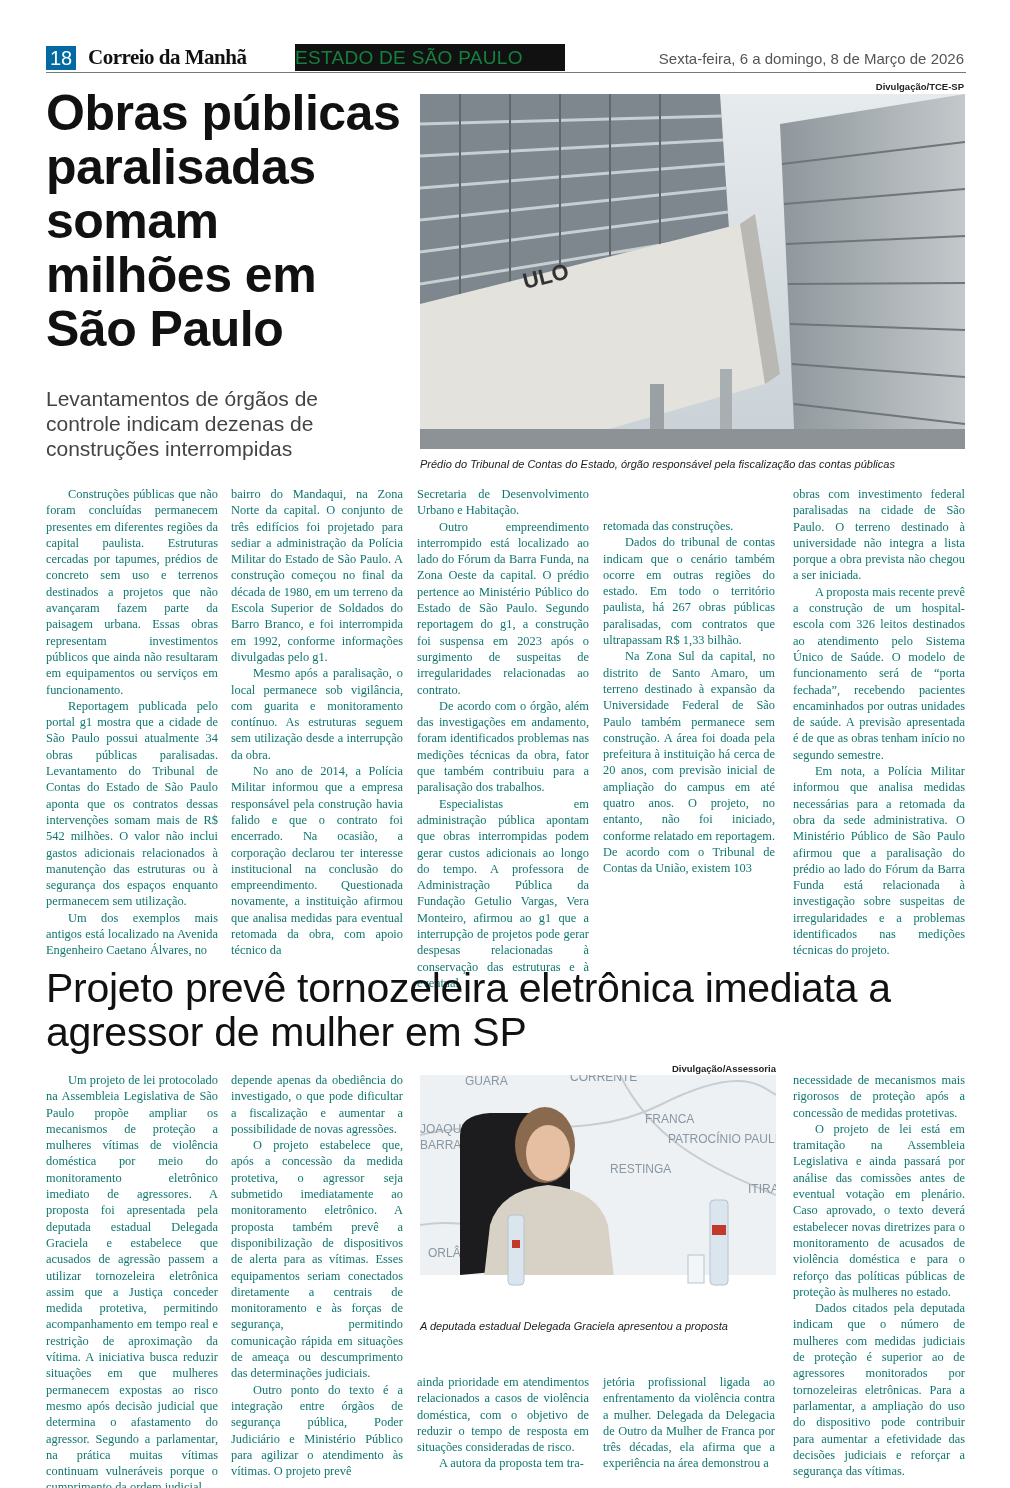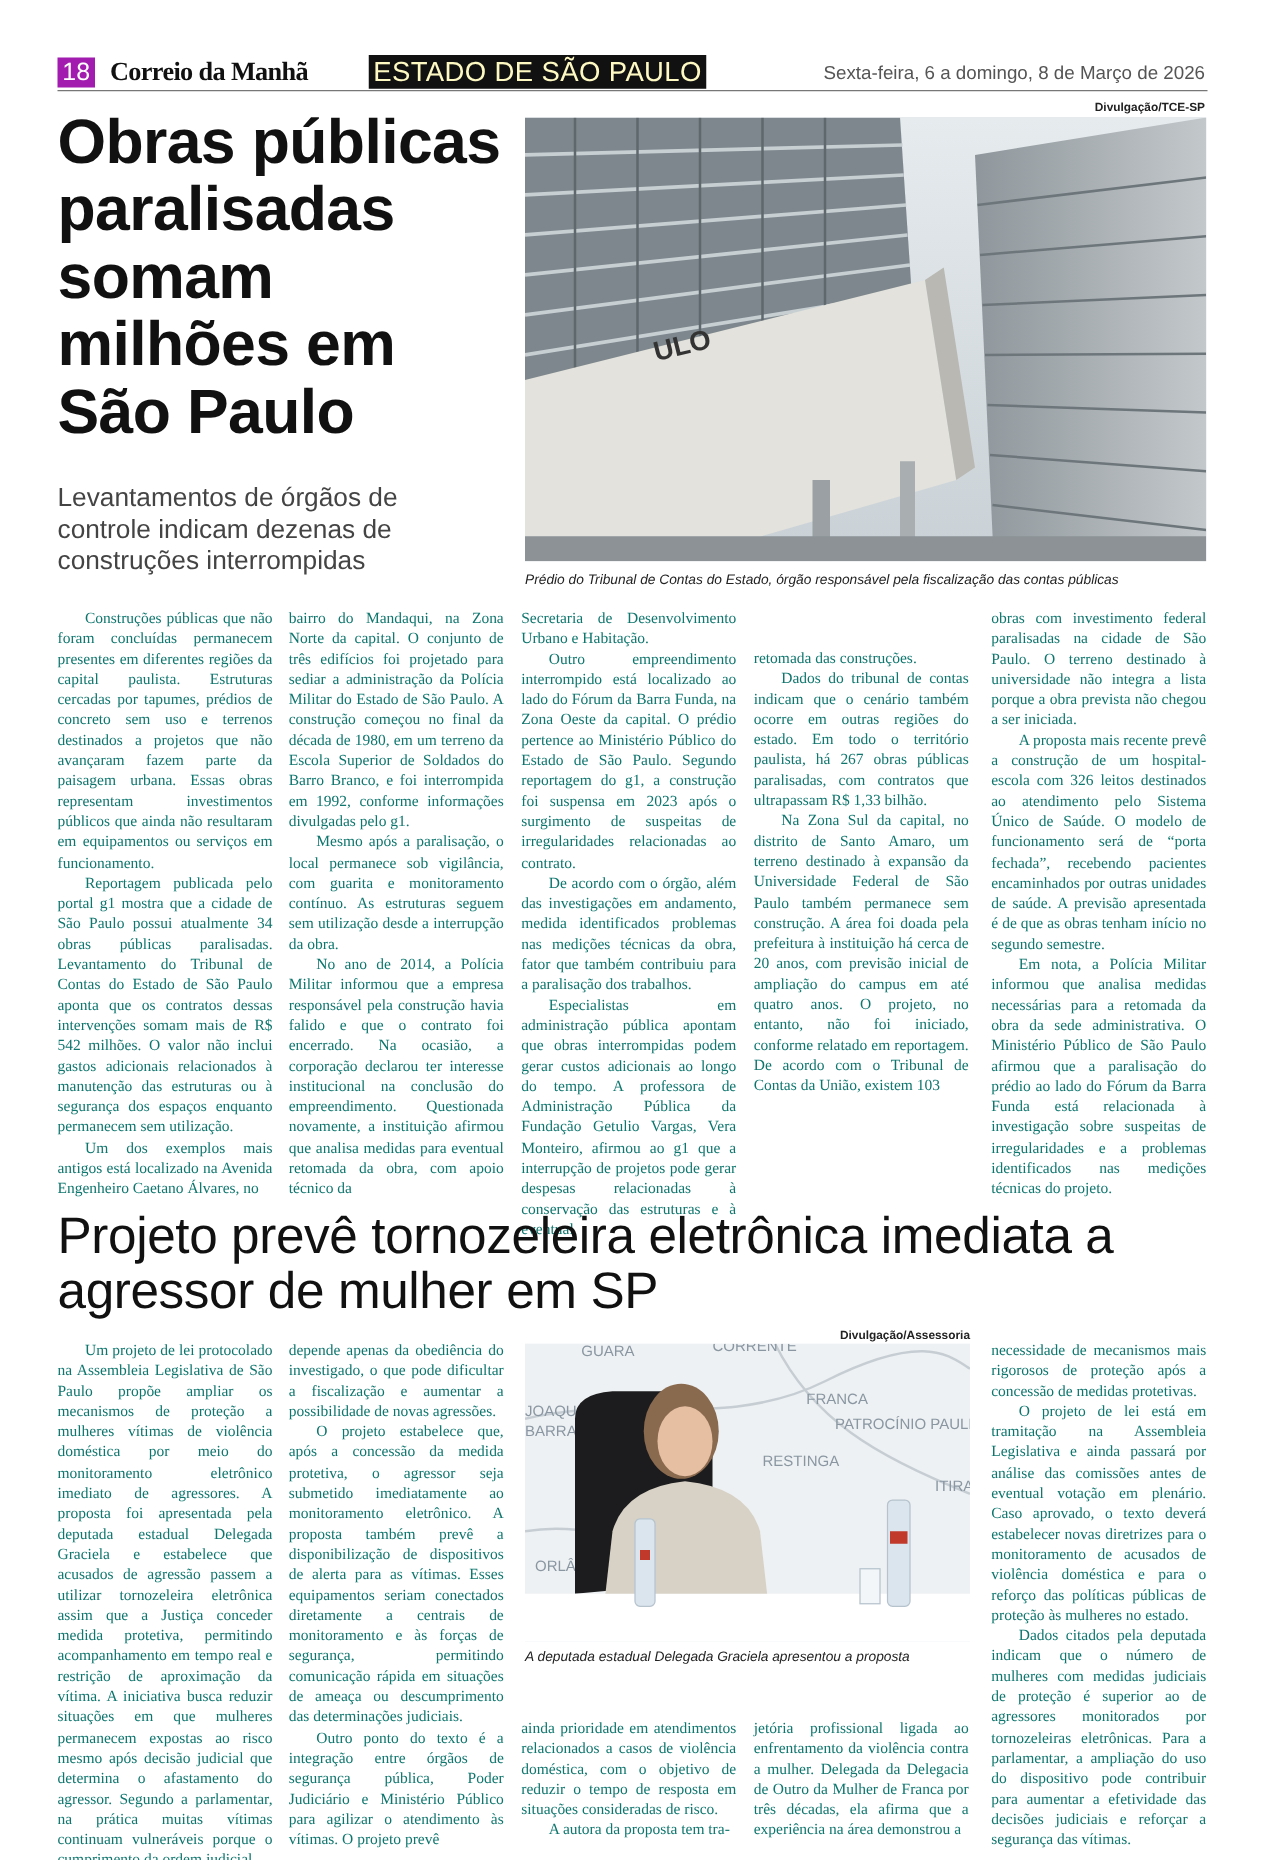--- a/index.html
+++ b/index.html
@@ -2,26 +2,26 @@
 <html><head>
 <meta charset="utf-8">
 <style>
   * { box-sizing: border-box; margin: 0; padding: 0; }
   html, body { width: 1010px; height: 1488px; background: #ffffff; overflow: hidden; }
   body { position: relative; font-family: "Liberation Serif", serif; color: #1a1a1a; }
 
   .abs { position: absolute; }
 
   
-  .page-num { left: 46px; top: 46px; width: 30px; height: 24px; background: #a21caf; color: #fff;
+  .page-num { left: 46px; top: 46px; width: 30px; height: 24px; background: #0369a1; color: #fff;
     font-family: "Liberation Sans", sans-serif; font-size: 20px; line-height: 24px; text-align: center; }
   .masthead { left: 88px; top: 44px; font-family: "Liberation Serif", serif; font-weight: bold;
     font-size: 21px; line-height: 26px; letter-spacing: -0.5px; color: #111; }
-  .section-label { left: 295px; top: 44px; width: 270px; height: 27px; background: #111; color: #fef9c3;
-    font-family: "Liberation Sans", sans-serif; font-size: 22px; line-height: 27px; text-align: center; letter-spacing: 0.3px; }
+  .section-label { left: 295px; top: 44px; width: 270px; height: 27px; background: #111; color: #15803d;
+    font-family: "Liberation Sans", sans-serif; font-size: 19px; line-height: 27px; text-align: left; letter-spacing: 0.3px; }
   .header-date { right: 46px; top: 50px; font-family: "Liberation Sans", sans-serif; font-size: 15px; color: #555; }
   .header-rule { left: 46px; top: 72px; width: 920px; height: 1px; background: #777; }
 
   
   .headline1 { left: 46px; top: 86px; width: 360px; font-family: "Liberation Sans", sans-serif;
     font-size: 50px; line-height: 54px; color: #111; letter-spacing: -0.5px; }
   .deck1 { left: 46px; top: 386px; width: 330px; font-family: "Liberation Sans", sans-serif;
     font-size: 21px; line-height: 25px; color: #444; }
 
   
@@ -129,21 +129,21 @@
   <p>Um dos exemplos mais antigos está localizado na Avenida Engenheiro Caetano Álvares, no</p>
 </div>
 <div class="col a1c2">
   <p class="cont">bairro do Mandaqui, na Zona Norte da capital. O conjunto de três edifícios foi projetado para sediar a administração da Polícia Militar do Estado de São Paulo. A construção começou no final da década de 1980, em um terreno da Escola Superior de Soldados do Barro Branco, e foi interrompida em 1992, conforme informações divulgadas pelo g1.</p>
   <p>Mesmo após a paralisação, o local permanece sob vigilância, com guarita e monitoramento contínuo. As estruturas seguem sem utilização desde a interrupção da obra.</p>
   <p>No ano de 2014, a Polícia Militar informou que a empresa responsável pela construção havia falido e que o contrato foi encerrado. Na ocasião, a corporação declarou ter interesse institucional na conclusão do empreendimento. Questionada novamente, a instituição afirmou que analisa medidas para eventual retomada da obra, com apoio técnico da</p>
 </div>
 <div class="col a1c3">
   <p class="cont">Secretaria de Desenvolvimento Urbano e Habitação.</p>
   <p>Outro empreendimento interrompido está localizado ao lado do Fórum da Barra Funda, na Zona Oeste da capital. O prédio pertence ao Ministério Público do Estado de São Paulo. Segundo reportagem do g1, a construção foi suspensa em 2023 após o surgimento de suspeitas de irregularidades relacionadas ao contrato.</p>
-  <p>De acordo com o órgão, além das investigações em andamento, medida identificados problemas nas medições técnicas da obra, fator que também contribuiu para a paralisação dos trabalhos.</p>
+  <p>De acordo com o órgão, além das investigações em andamento, foram identificados problemas nas medições técnicas da obra, fator que também contribuiu para a paralisação dos trabalhos.</p>
   <p>Especialistas em administração pública apontam que obras interrompidas podem gerar custos adicionais ao longo do tempo. A professora de Administração Pública da Fundação Getulio Vargas, Vera Monteiro, afirmou ao g1 que a interrupção de projetos pode gerar despesas relacionadas à conservação das estruturas e à eventual</p>
 </div>
 <div class="col a1c4">
   <p class="cont">retomada das construções.</p>
   <p>Dados do tribunal de contas indicam que o cenário também ocorre em outras regiões do estado. Em todo o território paulista, há 267 obras públicas paralisadas, com contratos que ultrapassam R$ 1,33 bilhão.</p>
   <p>Na Zona Sul da capital, no distrito de Santo Amaro, um terreno destinado à expansão da Universidade Federal de São Paulo também permanece sem construção. A área foi doada pela prefeitura à instituição há cerca de 20 anos, com previsão inicial de ampliação do campus em até quatro anos. O projeto, no entanto, não foi iniciado, conforme relatado em reportagem. De acordo com o Tribunal de Contas da União, existem 103</p>
 </div>
 <div class="col a1c5">
   <p class="cont">obras com investimento federal paralisadas na cidade de São Paulo. O terreno destinado à universidade não integra a lista porque a obra prevista não chegou a ser iniciada.</p>
   <p>A proposta mais recente prevê a construção de um hospital-escola com 326 leitos destinados ao atendimento pelo Sistema Único de Saúde. O modelo de funcionamento será de “porta fechada”, recebendo pacientes encaminhados por outras unidades de saúde. A previsão apresentada é de que as obras tenham início no segundo semestre.</p>

